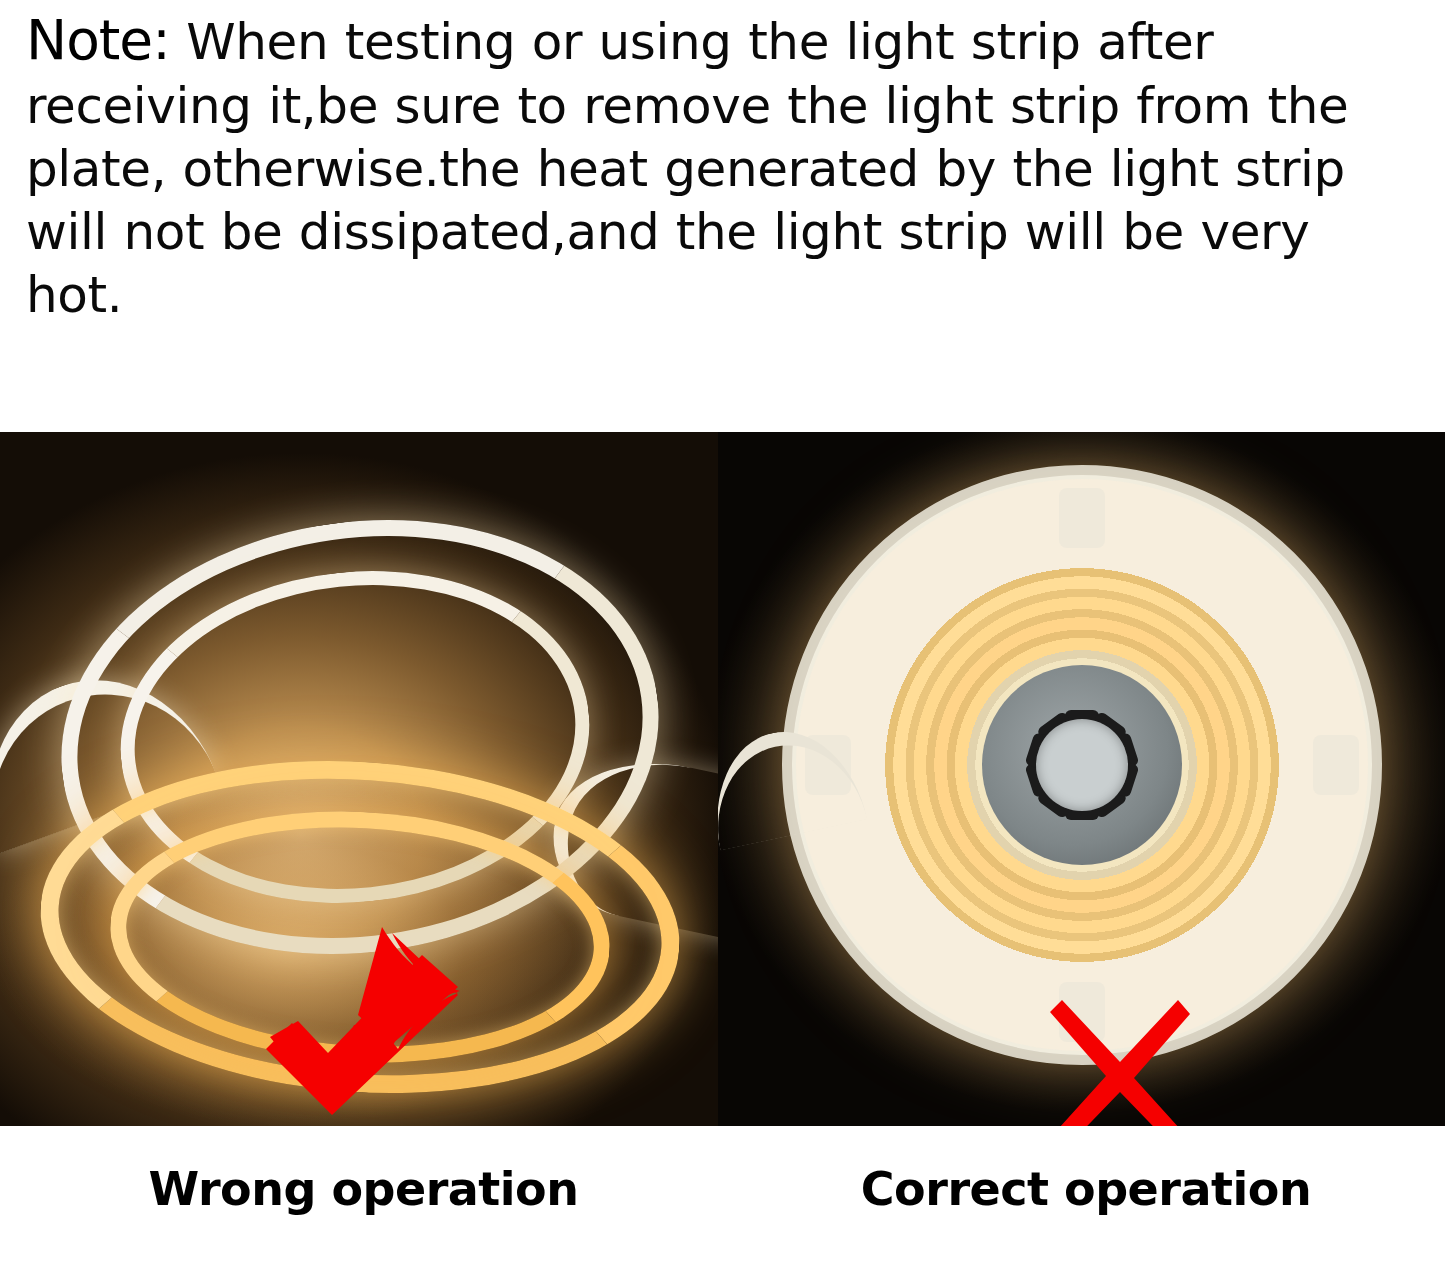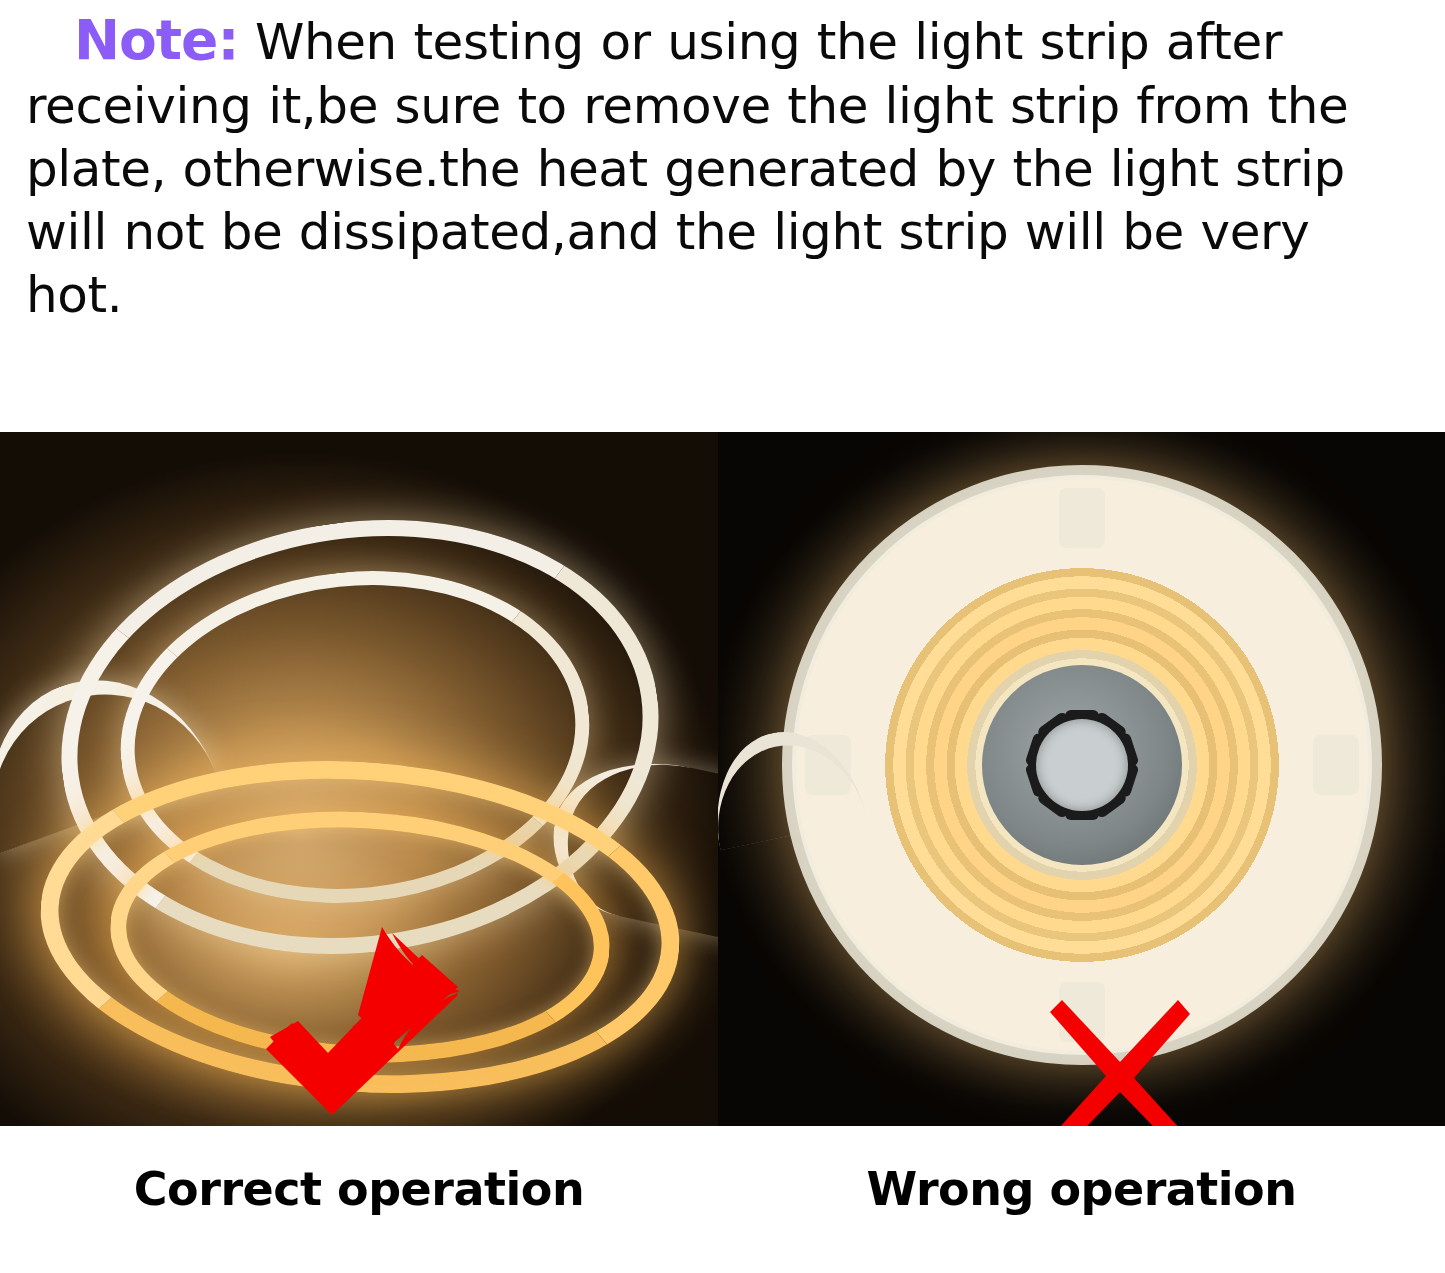--- a/index.html
+++ b/index.html
@@ -33,25 +33,24 @@
   }
   .note-text {
     font-family: "DejaVu Sans", sans-serif;
     font-size: 50px;
     line-height: 1.26;
     color: #0a0a0a;
     letter-spacing: -0.4px;
     word-spacing: 1px;
   }
   .note-label {
-    font-weight: bold;
-    color: #8b5cf6;
+    font-weight: normal;
+    color: #000000;
     font-size: 55px;
     letter-spacing: -1px;
-    margin-left: 48px;
   }
 
   
   .photos {
     position: absolute;
     left: 0;
     top: 432px;
     width: 1445px;
     height: 694px;
     display: flex;
@@ -309,17 +308,17 @@
              L 74 146 L 30 98 L 4 124 L 70 190 L 196 70 Z" fill="#f50000"></path>
     <path d="M8 112 L 62 178 L 196 62 L 160 30 L 66 128 L 36 96 Z" fill="#f50000"></path>
     <path d="M120 2 C 140 36, 166 56, 198 66 C 168 74, 144 94, 130 122 L 96 90 Z" fill="#f50000"></path>
   </svg>
 
   <svg class="x-mark" viewBox="0 0 140 150">
     <path d="M12 0 L70 62 L128 0 L140 14 L84 78 L140 140 L126 150 L70 92 L14 150 L0 138 L56 76 L0 12 Z" fill="#f50000"></path>
   </svg>
 
   <div class="captions">
+    <div class="caption caption-right">Wrong operation</div>
     <div class="caption caption-left">Correct operation</div>
-    <div class="caption caption-right">Wrong operation</div>
   </div>
 
 </div>
 
 </body></html>

